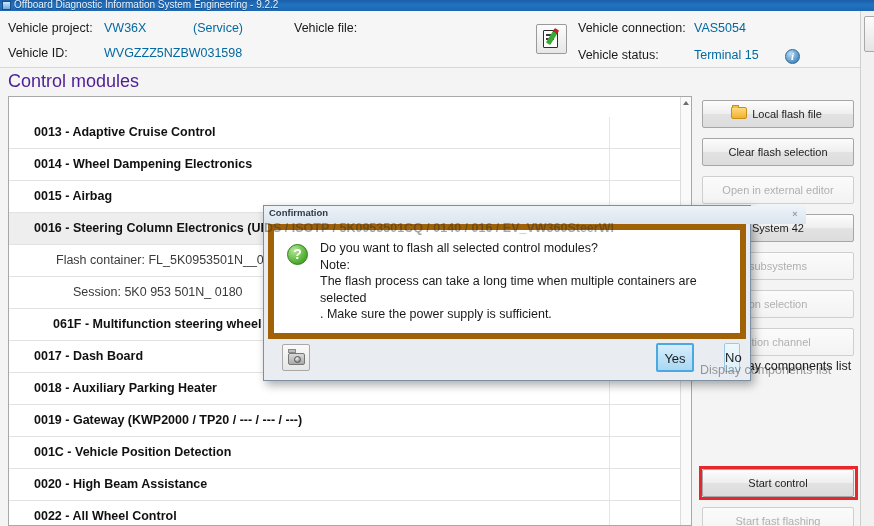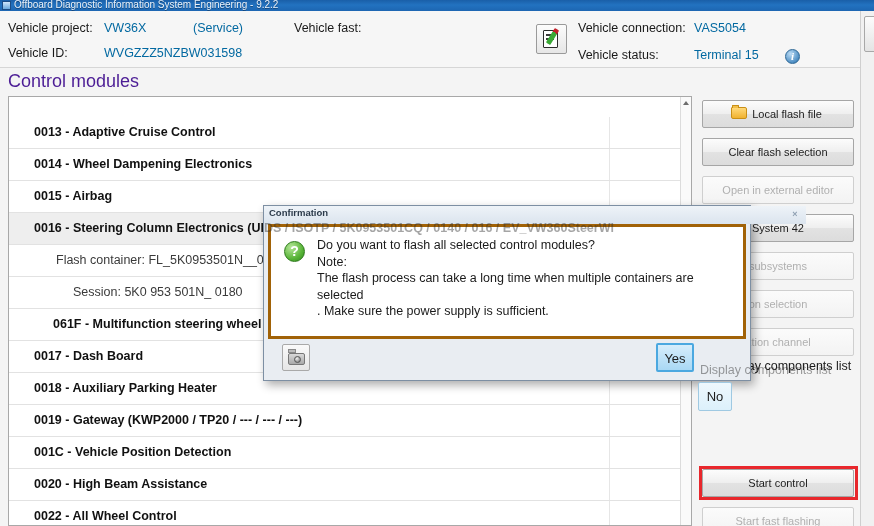--- a/index.html
+++ b/index.html
@@ -196,21 +196,21 @@
   }
   .dlg-title{
     position:absolute;left:5px;top:1px;font-size:9.5px;color:#2b3a4a;white-space:nowrap;
   }
   .dlg-close{
     position:absolute;right:6px;top:3px;width:10px;height:10px;
     font-size:9px;color:#8fa0b2;line-height:10px;text-align:center;
   }
   .dlg-body{
     position:absolute;left:4px;top:18px;width:478px;height:115px;
-    background:#ffffff;border:3px solid #a16207;box-sizing:border-box;
+    background:#ffffff;border:6px solid #a16207;box-sizing:border-box;
   }
   .dlg-qicon{
     position:absolute;left:13px;top:14px;width:21px;height:21px;border-radius:50%;
     background:radial-gradient(circle at 33% 28%,#b6e79a,#57b336 62%,#2f8a1c);
     border:1px solid #2d7a1b;box-sizing:border-box;
   }
   .dlg-qicon:after{
     content:"?";position:absolute;left:0;right:0;top:0;
     text-align:center;line-height:19px;font-size:14px;font-weight:bold;color:#fff;
   }
@@ -245,24 +245,23 @@
     border-radius:2px;box-sizing:border-box;
     font-size:13px;text-align:center;color:#1c1c1c;
     line-height:27px;
   }
   .dlg-btn.yes{
     right:52px;width:38px;
     background:linear-gradient(to bottom,#d6edfb,#a9d8f4);
     border:2px solid #4ba8e0;
   }
   .dlg-btn.no{
-    right:14px;width:34px;
+    right:6px;width:16px;
     background:linear-gradient(to bottom,#eef8fd,#dcf0fb);
     border:1px solid #9fc9e2;
-    margin-top:39px;
   }
 
   
   .bleed-text{
     position:absolute;left:264px;top:221px;width:400px;
     font-size:12.5px;font-weight:bold;color:rgba(40,40,40,.42);
     white-space:nowrap;pointer-events:none;z-index:5;
     overflow:hidden;
   }
   .bleed-right{
@@ -277,21 +276,21 @@
 
   <div class="titlebar">
     <div class="tb-icon"></div>
     <div class="tb-text">Offboard Diagnostic Information System Engineering - 9.2.2</div>
   </div>
 
   <div class="header">
     <div class="hdr-lbl" style="left:8px;top:10px;">Vehicle project:</div>
     <div class="hdr-val" style="left:104px;top:10px;">VW36X</div>
     <div class="hdr-val" style="left:193px;top:10px;">(Service)</div>
-    <div class="hdr-lbl" style="left:294px;top:10px;">Vehicle fast:</div>
+    <div class="hdr-lbl" style="left:294px;top:10px;">Vehicle file:</div>
     <div class="hdr-val" style="left:400px;top:10px;"></div>
 
     <div class="hdr-lbl" style="left:8px;top:35px;">Vehicle ID:</div>
     <div class="hdr-val" style="left:104px;top:35px;">WVGZZZ5NZBW031598</div>
 
     <div class="vc-button">
       <div class="sheet"></div>
       <div class="pen"></div>
     </div>
 

